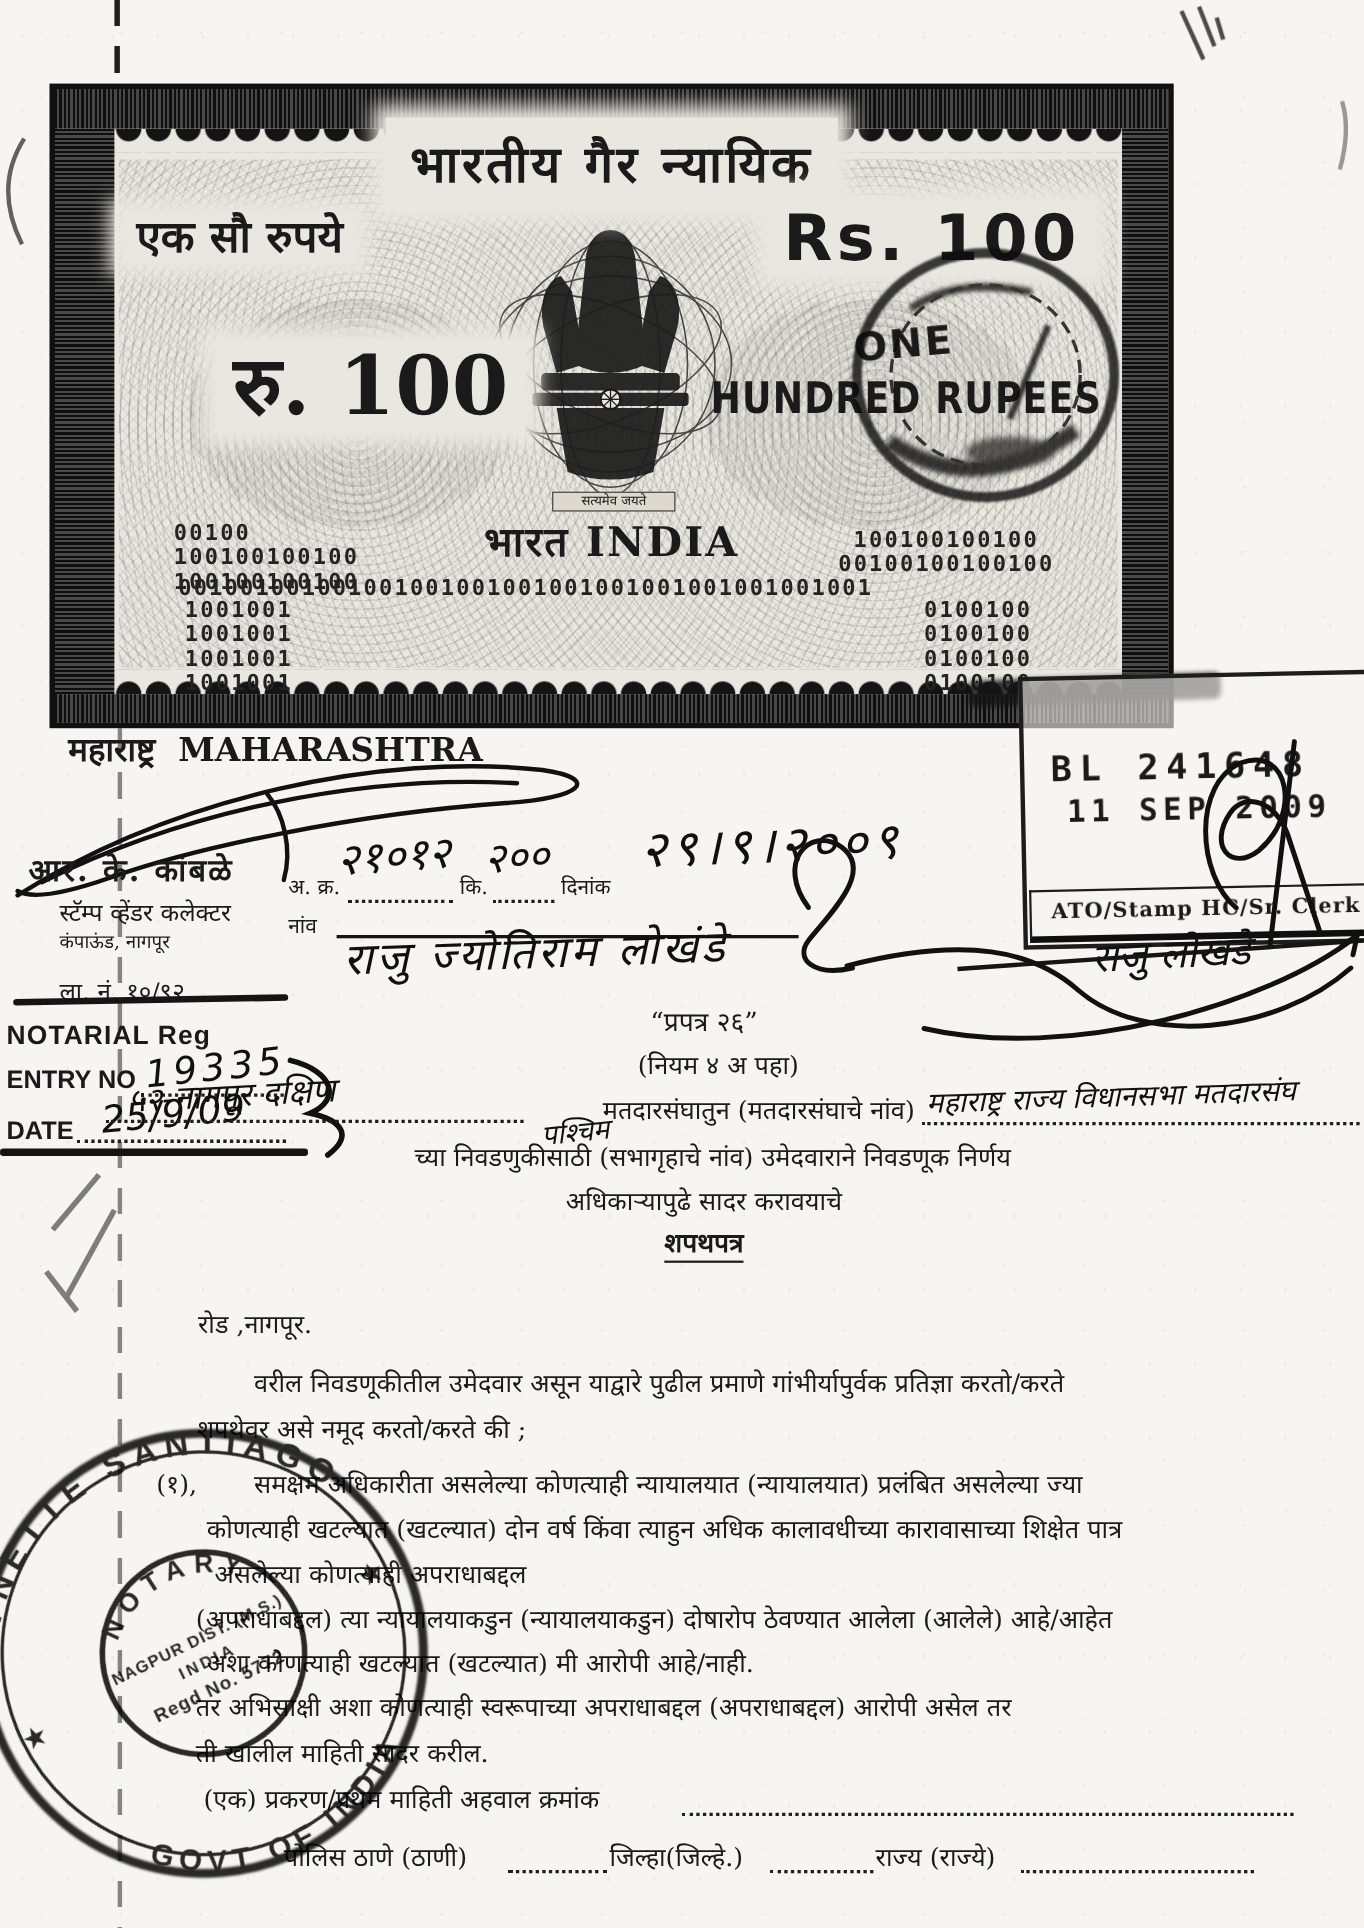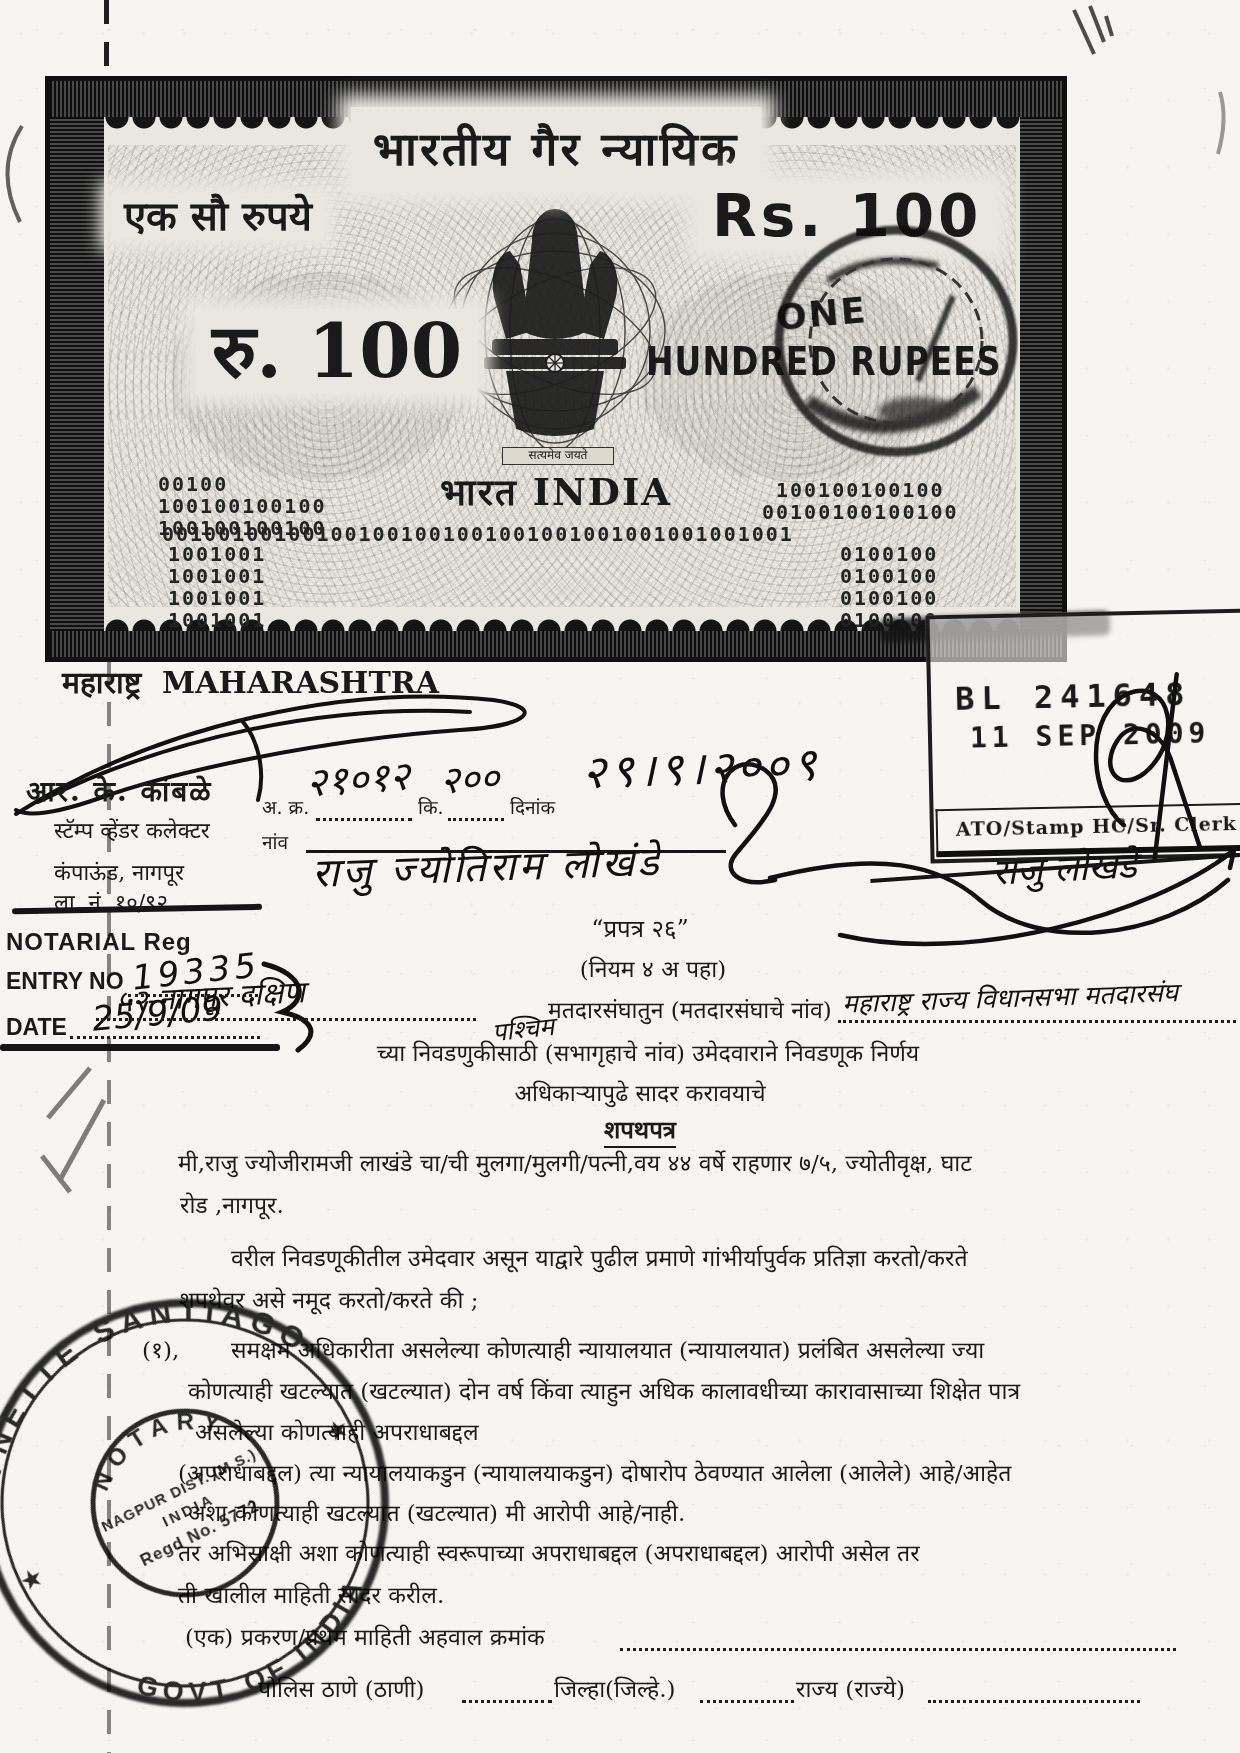--- a/index.html
+++ b/index.html
@@ -170,21 +170,21 @@
   <svg style="position:absolute;left:8px;top:682px;" width="560" height="150">
     <g stroke="#111" stroke-width="4" fill="none" stroke-linecap="round">
       <path d="M8 132 C150 42 340 2 485 18 C540 26 520 44 452 48 C310 58 165 90 92 116 C52 130 22 136 8 128"></path>
       <path d="M30 120 C160 55 320 22 462 30"></path>
       <path d="M235 40 C250 58 258 90 250 118"></path>
     </g>
   </svg>
 
   <div class="t dev b blur1" style="left:26px;top:776px;font-size:28px;letter-spacing:2px;">आर. के. कांबळे</div>
   <div class="t dev blur1" style="left:54px;top:818px;font-size:22px;">स्टॅम्प व्हेंडर कलेक्टर</div>
-  <div class="t dev blur1" style="left:54px;top:848px;font-size:22px;margin-top:12px;">कंपाऊंड, नागपूर</div>
+  <div class="t dev blur1" style="left:54px;top:848px;font-size:17px;">कंपाऊंड, नागपूर</div>
   <div class="t dev blur1" style="left:54px;top:876px;font-size:22px;margin-top:14px;">ला. नं. १०/९२</div>
   <div class="rule" style="left:12px;top:906px;width:250px;height:6px;transform:rotate(-1deg);border-radius:3px;"></div>
 
   <div class="t dev" style="left:262px;top:797px;font-size:19px;">अ. क्र.</div>
   <div class="dots" style="left:316px;top:818px;width:96px;"></div>
   <div class="t hw" style="left:306px;top:756px;font-size:40px;transform:rotate(-4deg);">२१०१२</div>
   <div class="t dev" style="left:418px;top:797px;font-size:19px;">कि.</div>
   <div class="dots" style="left:448px;top:818px;width:56px;"></div>
   <div class="t hw" style="left:440px;top:758px;font-size:38px;transform:rotate(-3deg);">२००</div>
   <div class="t dev" style="left:510px;top:797px;font-size:19px;">दिनांक</div>
@@ -223,21 +223,20 @@
   <div class="t hw" style="left:492px;top:1016px;font-size:25px;transform:rotate(-6deg);">पश्चिम</div>
   <div class="t dev" style="left:548px;top:997px;font-size:23px;">मतदारसंघातुन (मतदारसंघाचे नांव)</div>
   <div class="t hw" style="left:842px;top:984px;font-size:26px;transform:rotate(-2deg);">महाराष्ट्र राज्य विधानसभा मतदारसंघ</div>
   <div class="dots" style="left:838px;top:1020px;width:398px;"></div>
 
   <div class="t dev" style="left:648px;top:1040px;transform:translateX(-50%);font-size:23px;">च्या निवडणुकीसाठी (सभागृहाचे नांव) उमेदवाराने निवडणूक निर्णय</div>
   <div class="t dev" style="left:640px;top:1080px;transform:translateX(-50%);font-size:23px;">अधिकाऱ्यापुढे सादर करावयाचे</div>
 
   <div class="t dev b" style="left:640px;top:1116px;transform:translateX(-50%);font-size:24px;border-bottom:2px solid #1a1a1a;padding-bottom:2px;">शपथपत्र</div>
 
-  <div class="t dev" style="left:178px;top:1150px;font-size:23px;">मी,राजु ज्योजीरामजी लाखंडे चा/ची मुलगा/मुलगी/पत्नी,वय ४४ वर्षे राहणार ७/५, ज्योतीवृक्ष, घाट</div>
   <div class="t dev" style="left:180px;top:1192px;font-size:23px;">रोड ,नागपूर.</div>
 
   <div class="t dev" style="left:231px;top:1245px;font-size:23px;">वरील निवडणूकीतील उमेदवार असून याद्वारे पुढील प्रमाणे गांभीर्यापुर्वक प्रतिज्ञा करतो/करते</div>
   <div class="t dev" style="left:179px;top:1287px;font-size:23px;">शपथेवर असे नमूद करतो/करते  की ;</div>
 
   <div class="t dev" style="left:142px;top:1337px;font-size:23px;">(१),</div>
   <div class="t dev" style="left:231px;top:1337px;font-size:23px;">समक्षम अधिकारीता असलेल्या कोणत्याही न्यायालयात (न्यायालयात) प्रलंबित असलेल्या ज्या</div>
   <div class="t dev" style="left:188px;top:1378px;font-size:23px;">कोणत्याही खटल्यात (खटल्यात) दोन वर्ष किंवा त्याहुन अधिक कालावधीच्या कारावासाच्या शिक्षेत पात्र</div>
   <div class="t dev" style="left:195px;top:1419px;font-size:23px;">असलेल्या कोणत्याही अपराधाबद्दल</div>
 

